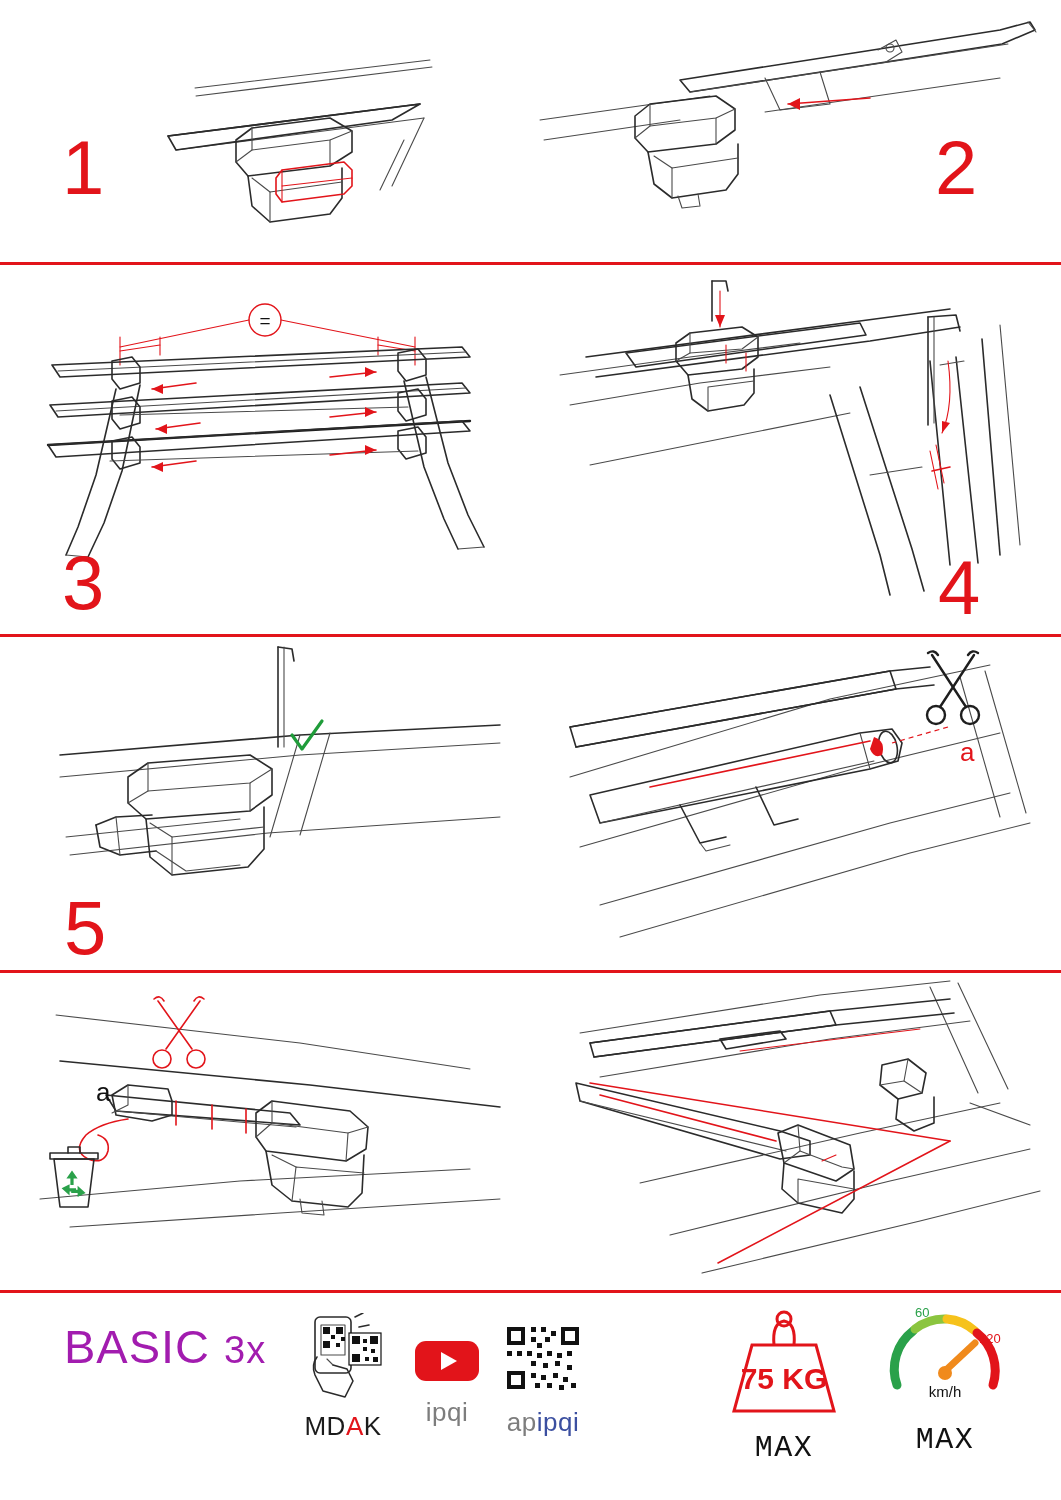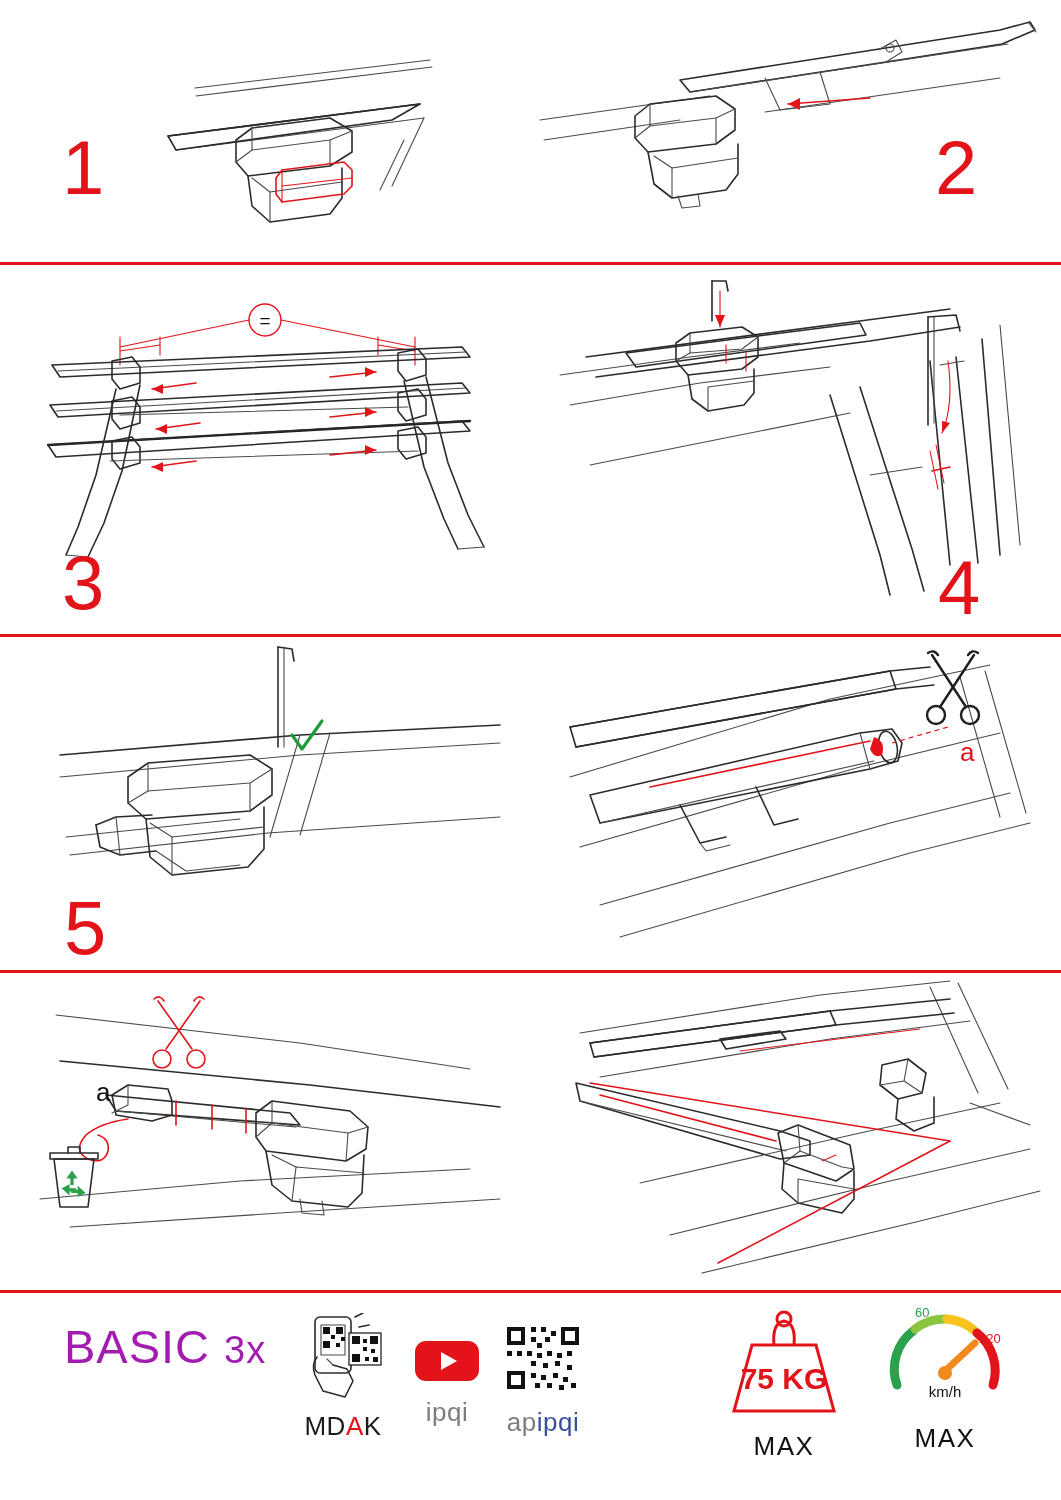--- a/index.html
+++ b/index.html
@@ -91,22 +91,22 @@
     color: #222;
     letter-spacing: 0.5px;
     white-space: nowrap;
   }
   .logo-caption .lt-grey { color: #7d7d7d; }
   .logo-caption .lt-dark { color: #1b1b1b; }
   .logo-caption .lt-red { color: #e2141a; }
   .logo-caption .lt-blue { color: #3b4fa0; }
 
   .maxlabel {
-    font-family: Liberation Sans, sans-serif;
-    font-size: 26px;
+    font-family: Liberation Mono, monospace;
+    font-size: 30px;
     color: #111;
     letter-spacing: 1.5px;
     text-align: center;
   }
   .weight-text {
     font-family: "Liberation Sans", sans-serif;
     font-size: 30px;
     font-weight: bold;
     fill: #e2141a;
   }

